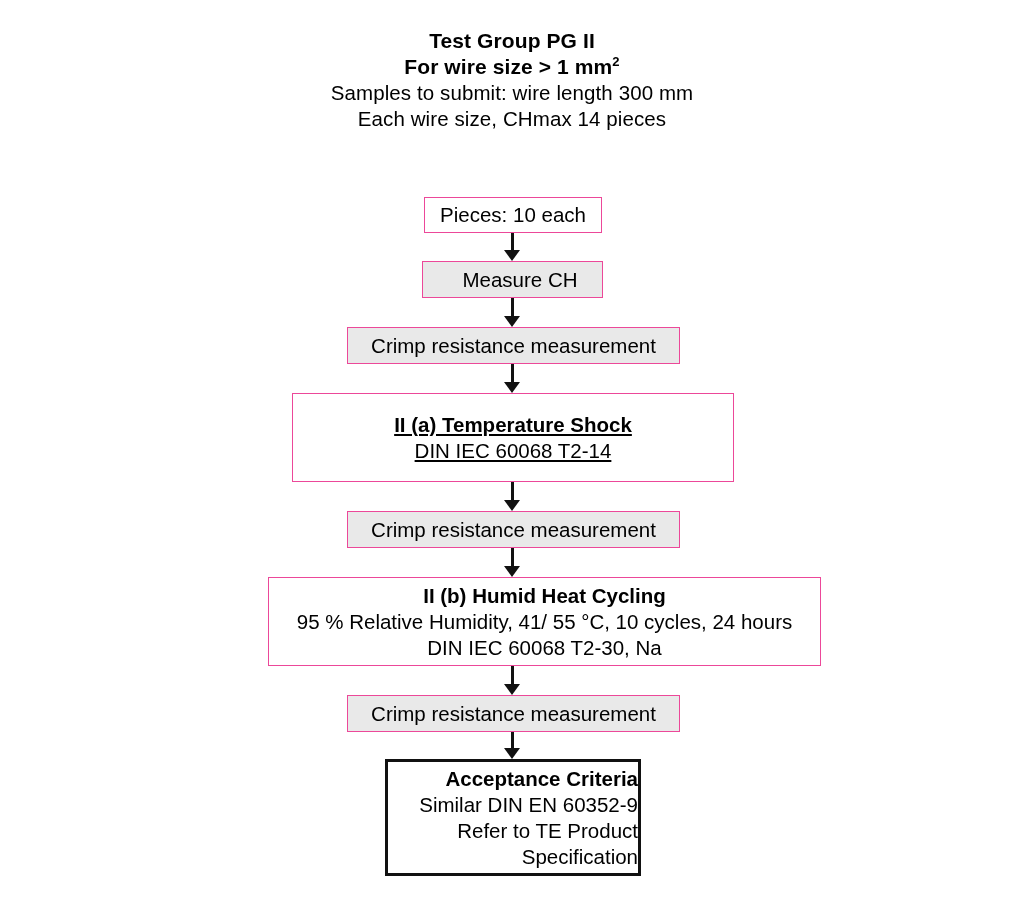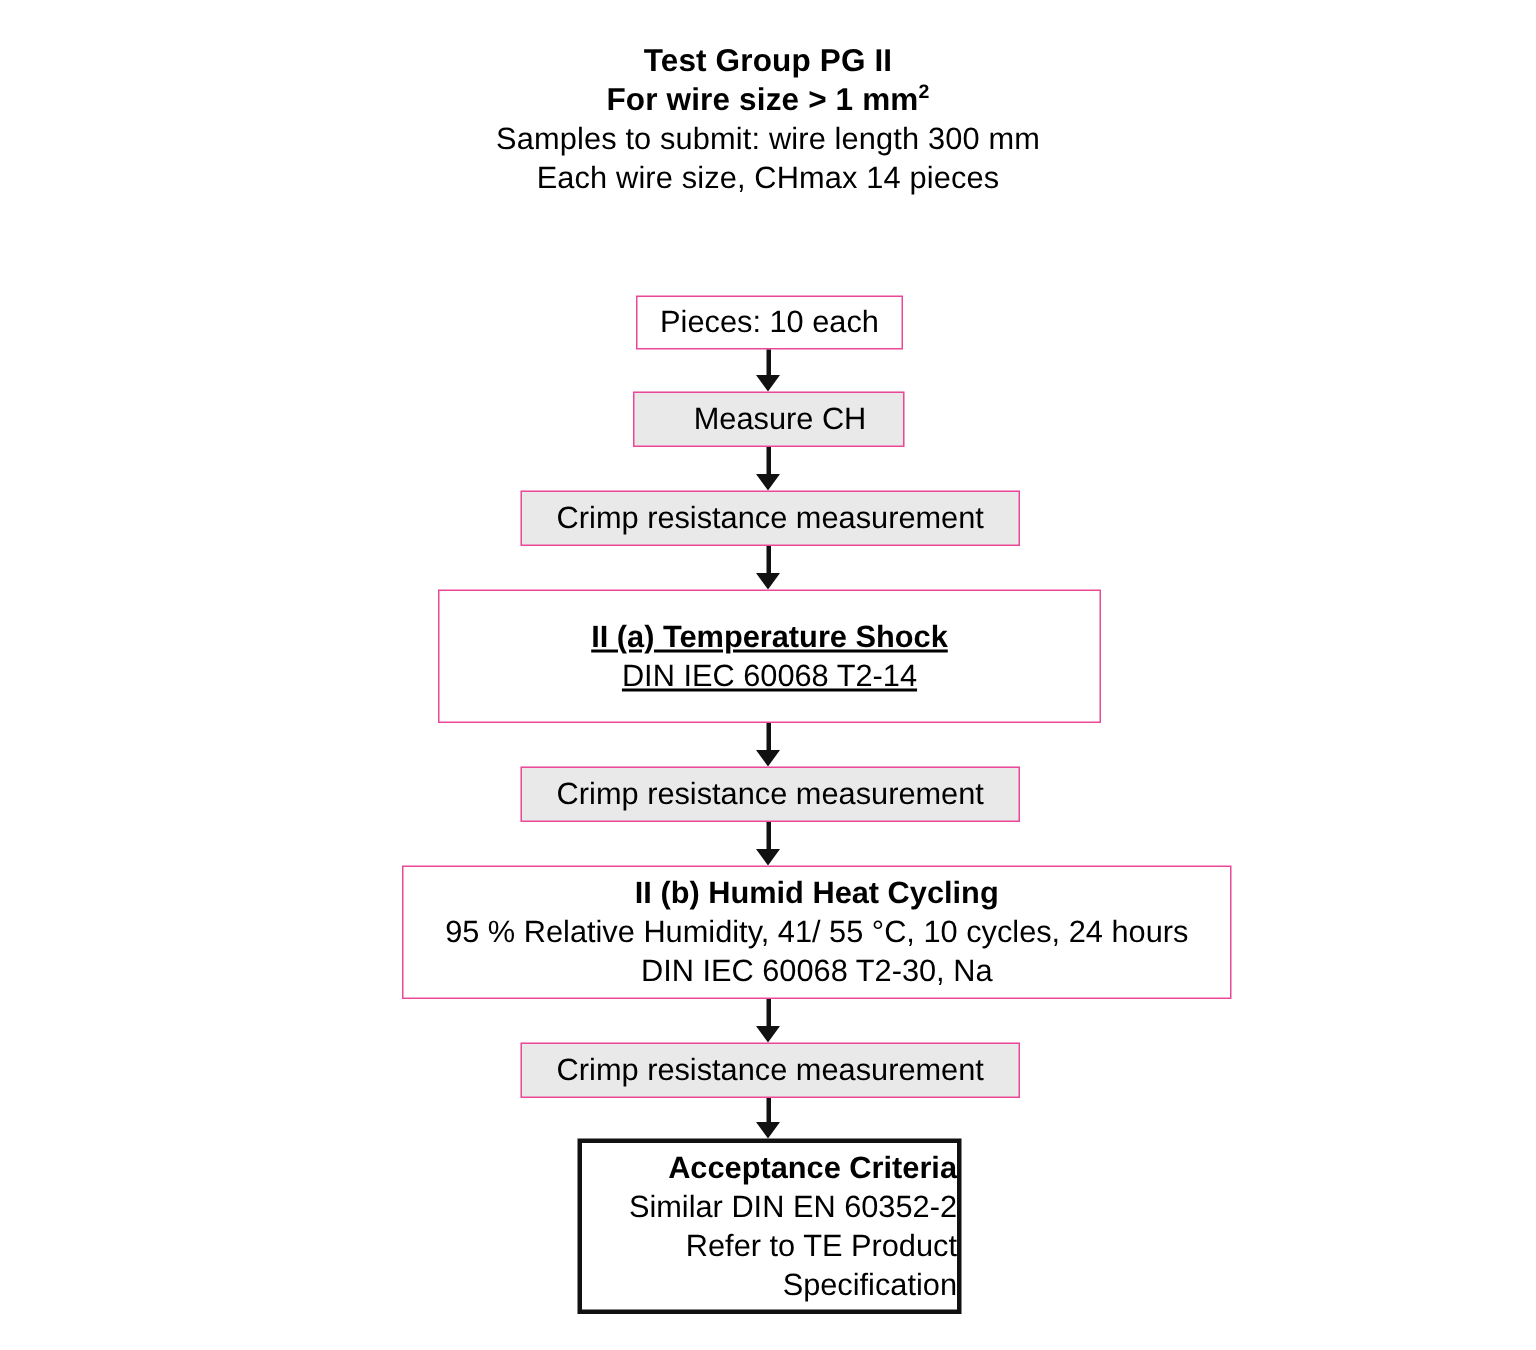--- a/index.html
+++ b/index.html
@@ -214,18 +214,18 @@
     <span class="line">Crimp resistance measurement</span>
   </div>
 
   <div class="connector" id="arrow-7">
     <span class="stem"></span>
     <span class="head"></span>
   </div>
 
   <div class="node thick" id="node-acceptance">
     <span class="line title">Acceptance Criteria</span>
-    <span class="line">Similar DIN EN 60352-2</span>
+    <span class="line">Similar DIN EN 60352-9</span>
     <span class="line">Refer to TE Product</span>
     <span class="line">Specification</span>
   </div>
 
 </div>
 
 </body></html>

